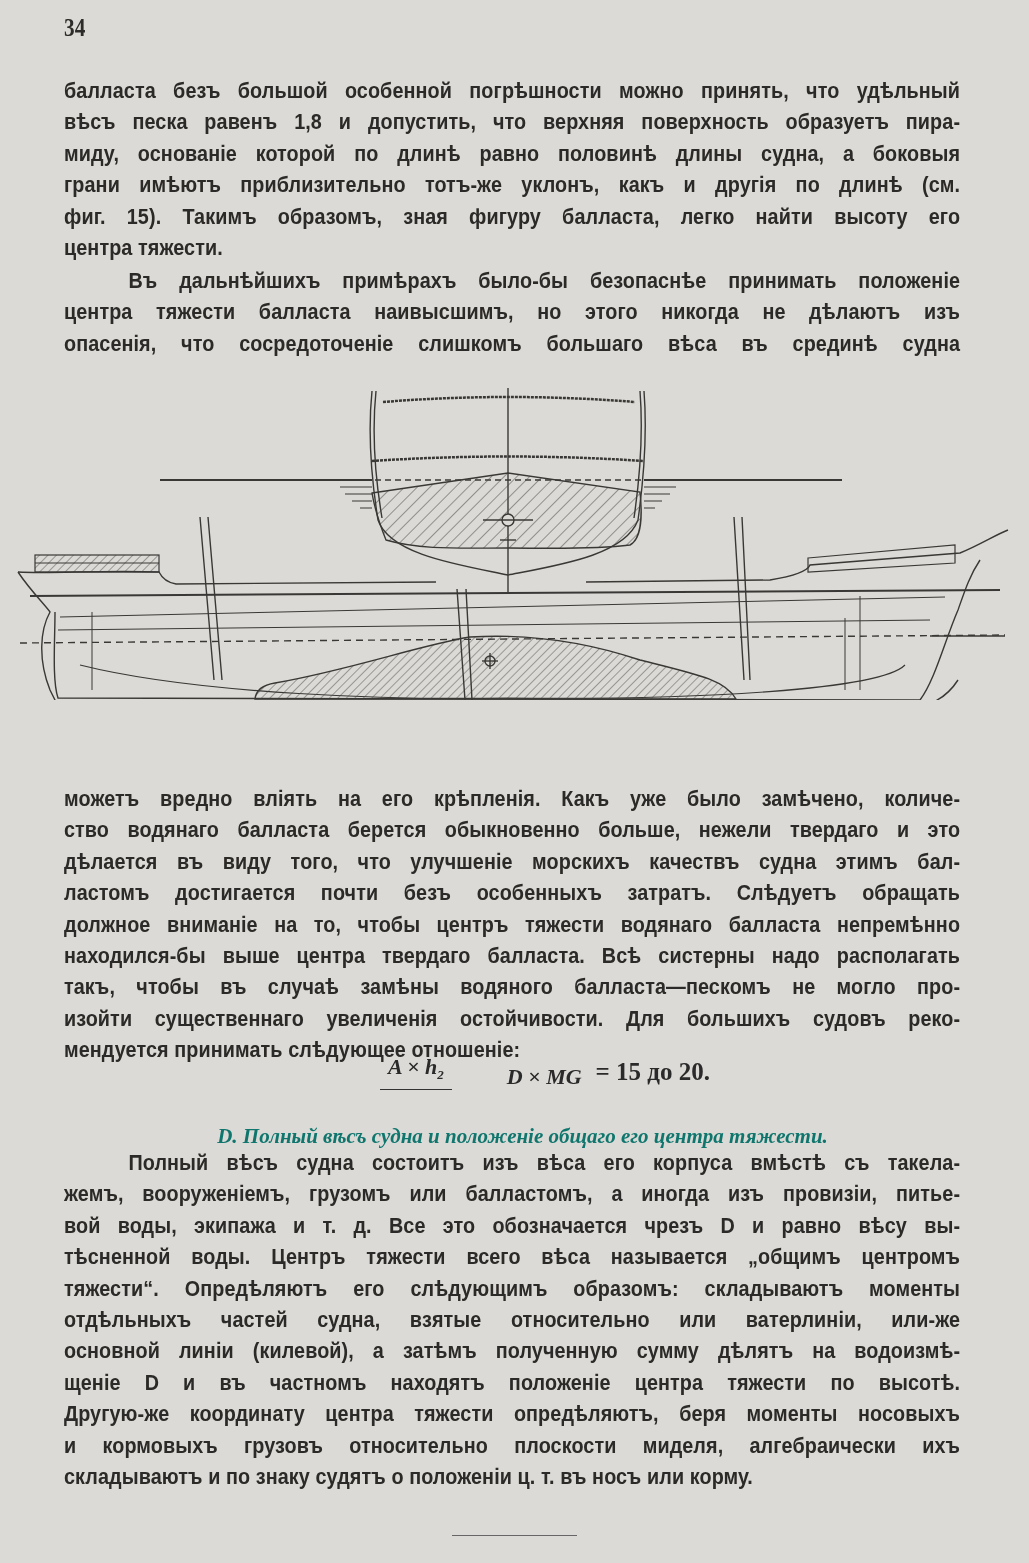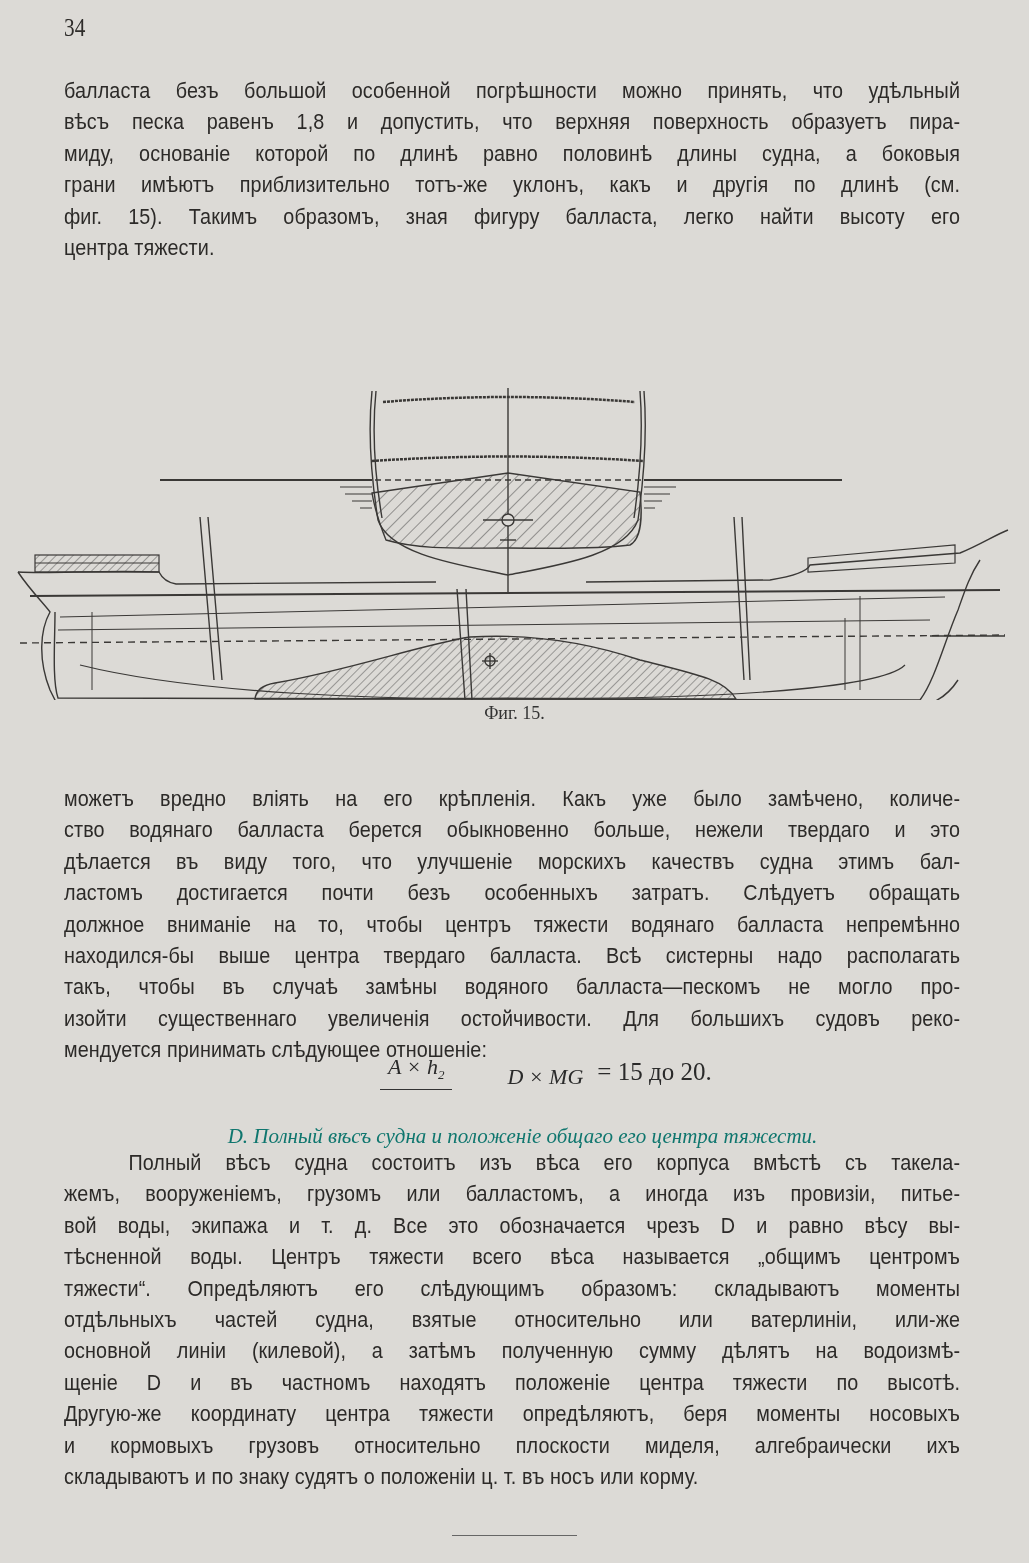--- a/index.html
+++ b/index.html
@@ -3,21 +3,21 @@
   <meta charset="utf-8">
   <style>
     html, body { margin: 0; padding: 0; }
     body {
       width: 1029px; height: 1563px; overflow: hidden;
       background: #dcdad6;
       font-family: "Liberation Sans Narrow", "Liberation Sans", "DejaVu Sans", sans-serif;
       color: #2c2a28;
       position: relative;
     }
-    .page { position: absolute; left: 0; top: 0; width: 909px; height: 1563px; }
+    .page { position: absolute; left: 0; top: 0; width: 909px; height: 1563px; font-weight: bold; }
     .page-number {
       position: absolute; left: 64px; top: 14px;
       font-family: "Liberation Serif", serif; font-size: 25px; color: #2e2c2a;
       transform: scaleX(0.85); transform-origin: left top;
     }
     .para { position: absolute; left: 64px; width: 896px; }
     .line {
       display: block; height: 31.4px; line-height: 31.4px;
       font-size: 21.5px; white-space: nowrap; text-align: justify;
       text-align-last: justify; letter-spacing: 0.1px;
@@ -59,20 +59,25 @@
 
   <div class="para" style="top:76px">
     <span class="line">балласта безъ большой особенной погрѣшности можно принять, что удѣльный</span>
     <span class="line">вѣсъ песка равенъ 1,8 и допустить, что верхняя поверхность образуетъ пира-</span>
     <span class="line">миду, основаніе которой по длинѣ равно половинѣ длины судна, а боковыя</span>
     <span class="line">грани имѣютъ приблизительно тотъ-же уклонъ, какъ и другія по длинѣ (см.</span>
     <span class="line">фиг. 15). Такимъ образомъ, зная фигуру балласта, легко найти высоту его</span>
     <span class="line last">центра тяжести.</span>
   </div>
 
+  <div class="para" style="top:266px">
+    <span class="line indent">Въ дальнѣйшихъ примѣрахъ было-бы безопаснѣе принимать положеніе</span>
+    <span class="line">центра тяжести балласта наивысшимъ, но этого никогда не дѣлаютъ изъ</span>
+    <span class="line">опасенія, что сосредоточеніе слишкомъ большаго вѣса въ срединѣ судна</span>
+  </div>
 
   <svg class="fig" viewBox="0 380 1029 320" width="1029" height="320">
     <defs>
       <pattern id="hatch" patternUnits="userSpaceOnUse" width="9" height="9" patternTransform="rotate(45)">
         <line x1="0" y1="0" x2="0" y2="9" stroke="#444" stroke-width="1"></line>
       </pattern>
       <pattern id="hatch2" patternUnits="userSpaceOnUse" width="6" height="6" patternTransform="rotate(45)">
         <line x1="0" y1="0" x2="0" y2="6" stroke="#444" stroke-width="0.9"></line>
       </pattern>
     </defs>
@@ -130,21 +135,20 @@
         <line x1="482" y1="661" x2="498" y2="661"></line>
           <line x1="490" y1="653" x2="490" y2="669"></line>
 
         <path d="M200,517 L214,680 M208,517 L222,680"></path>
         <path d="M457,589 L465,700 M466,589 L472,700"></path>
         <path d="M734,517 L744,680 M742,517 L750,680"></path>
       </g>
     </g>
   </svg>
 
-  <div class="fig-caption">Фиг. 15.</div>
 
   <div class="para" style="top:784px">
     <span class="line">можетъ вредно вліять на его крѣпленія. Какъ уже было замѣчено, количе-</span>
     <span class="line">ство водянаго балласта берется обыкновенно больше, нежели твердаго и это</span>
     <span class="line">дѣлается въ виду того, что улучшеніе морскихъ качествъ судна этимъ бал-</span>
     <span class="line">ластомъ достигается почти безъ особенныхъ затратъ. Слѣдуетъ обращать</span>
     <span class="line">должное вниманіе на то, чтобы центръ тяжести водянаго балласта непремѣнно</span>
     <span class="line">находился-бы выше центра твердаго балласта. Всѣ систерны надо располагать</span>
     <span class="line">такъ, чтобы въ случаѣ замѣны водяного балласта—пескомъ не могло про-</span>
     <span class="line">изойти существеннаго увеличенія остойчивости. Для большихъ судовъ реко-</span>

